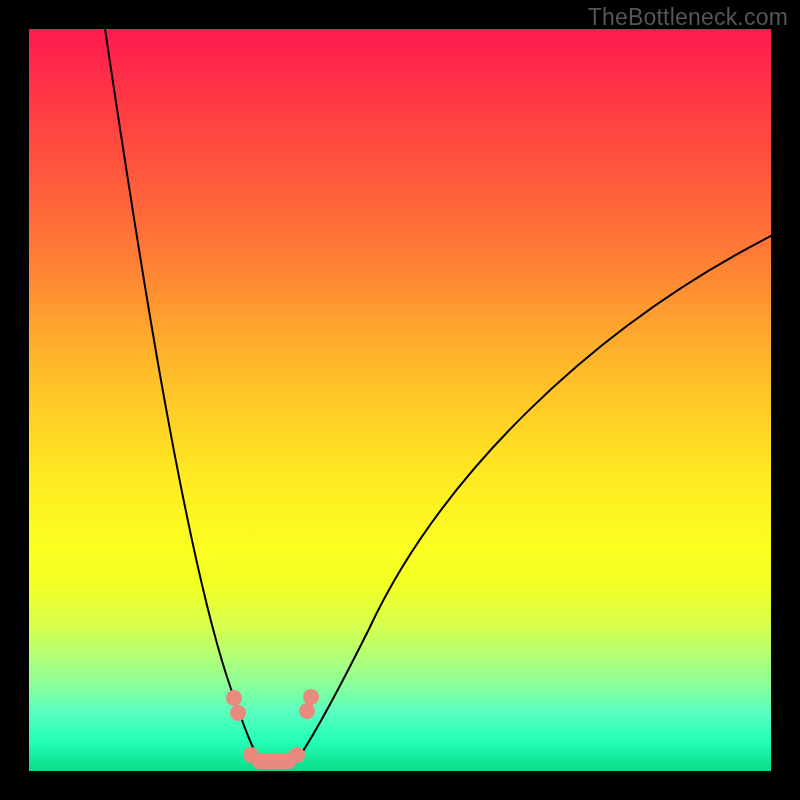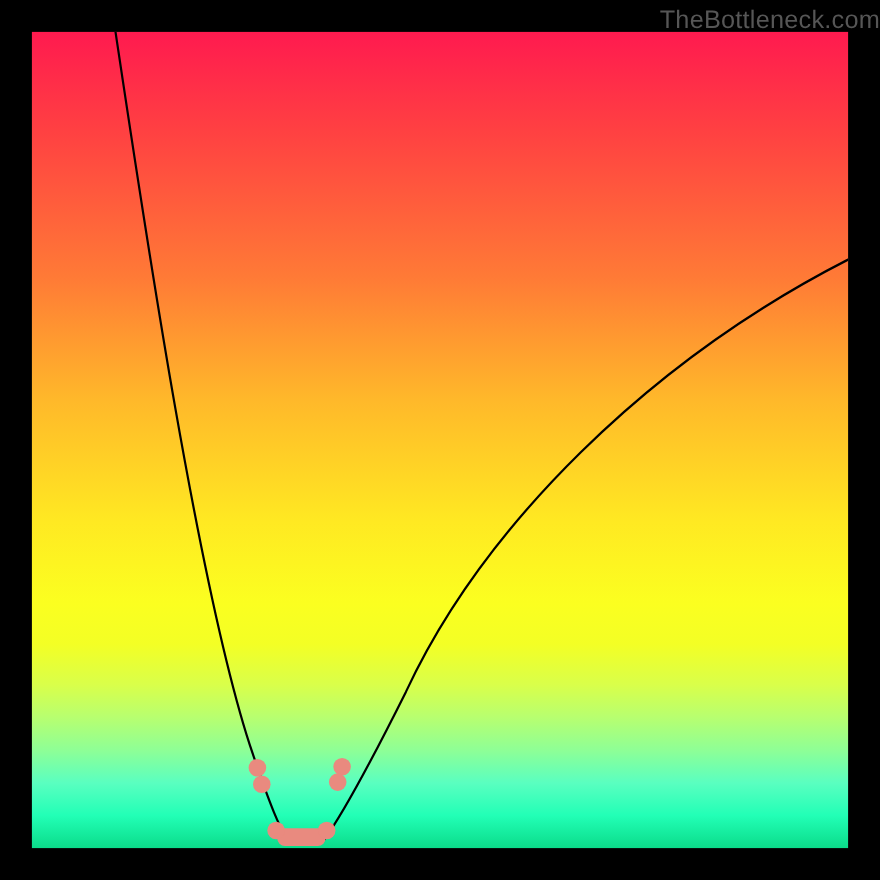--- a/index.html
+++ b/index.html
@@ -28,21 +28,21 @@
       #b7ff70 84%,
       #8eff96 88%,
       #5affc0 92%,
       #22ffb6 96%,
       #0bdc8a 100%
     );
   }
   .watermark {
     position: absolute;
     top: 4px;
-    right: 0;
+    right: 12px;
     font-family: Arial, Helvetica, sans-serif;
     font-size: 23px;
     color: #565656;
     letter-spacing: 0.2px;
   }
   svg.overlay {
     position: absolute;
     left: 0;
     top: 0;
     width: 742px;

